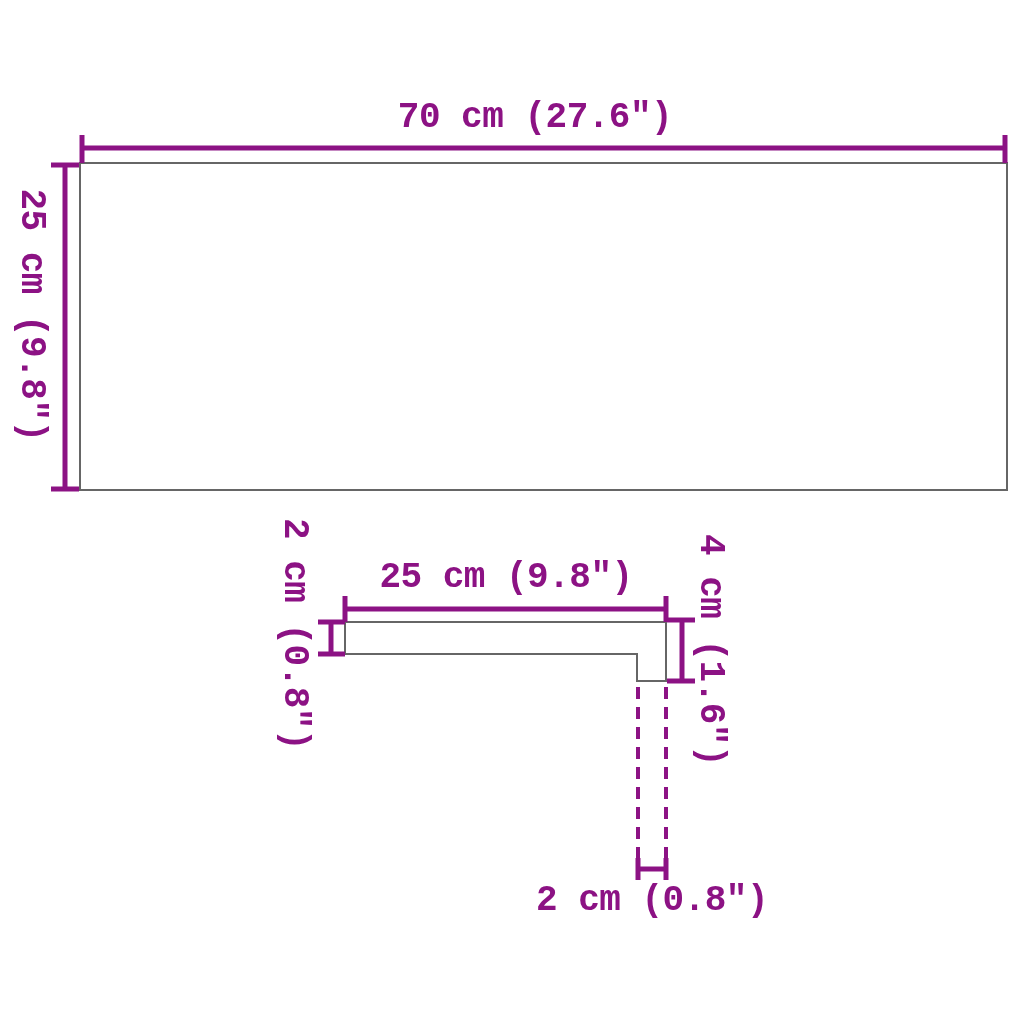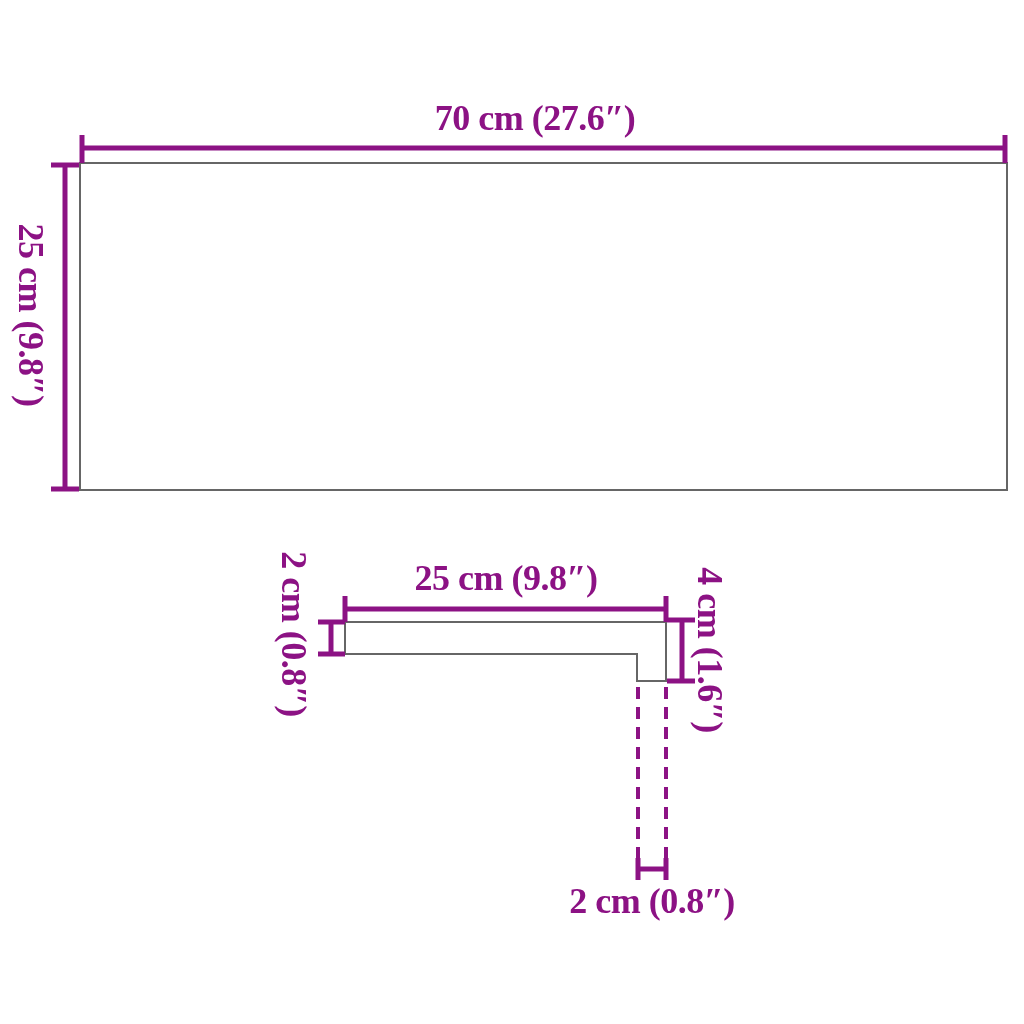--- a/index.html
+++ b/index.html
@@ -1,21 +1,21 @@
 <!DOCTYPE html>
 <html style="--dimension: #8C1284; --outline: #666666; --background: #FFFFFF;"><head>
 <meta charset="utf-8">
 <style>
   html, body { margin: 0; padding: 0; background: #fff; }
   .canvas {
     position: relative;
     width: 1024px;
     height: 1024px;
     background: var(--background, #ffffff);
-    font-family: Liberation Serif, serif;
+    font-family: Liberation Mono, monospace;
     overflow: hidden;
   }
   svg.drawing { position: absolute; left: 0; top: 0; }
   .outline {
     fill: none;
     stroke: var(--outline, #666666);
     stroke-width: 2;
   }
   .dim line {
     stroke: var(--dimension, #8C1284);

